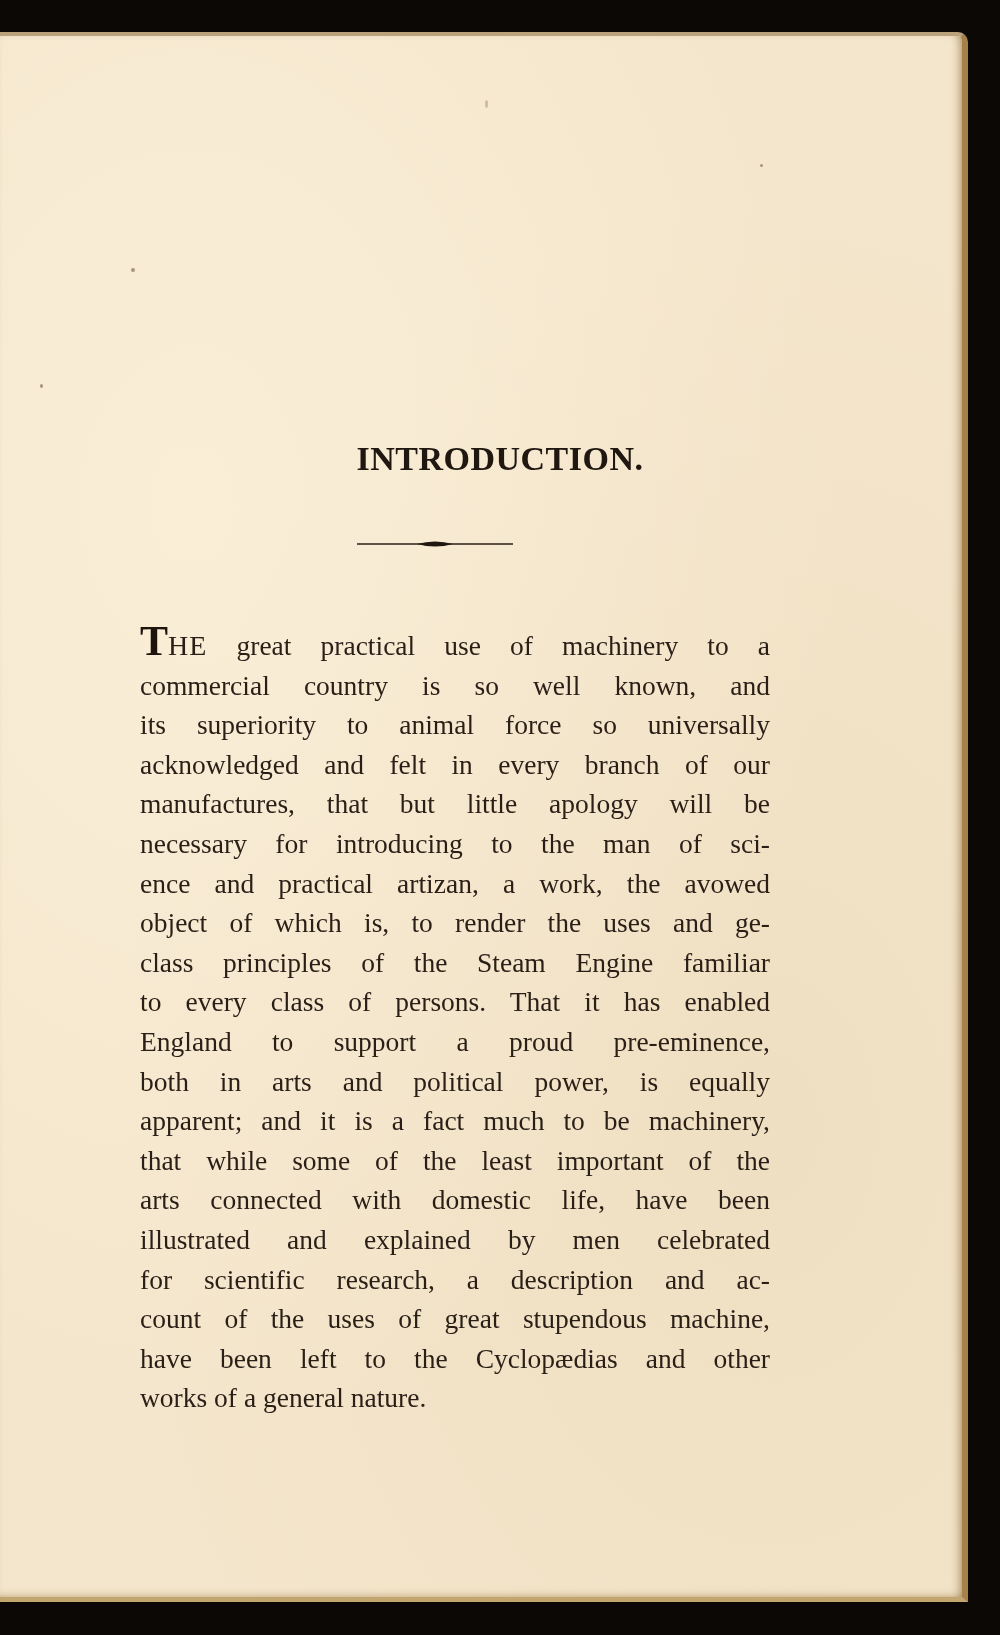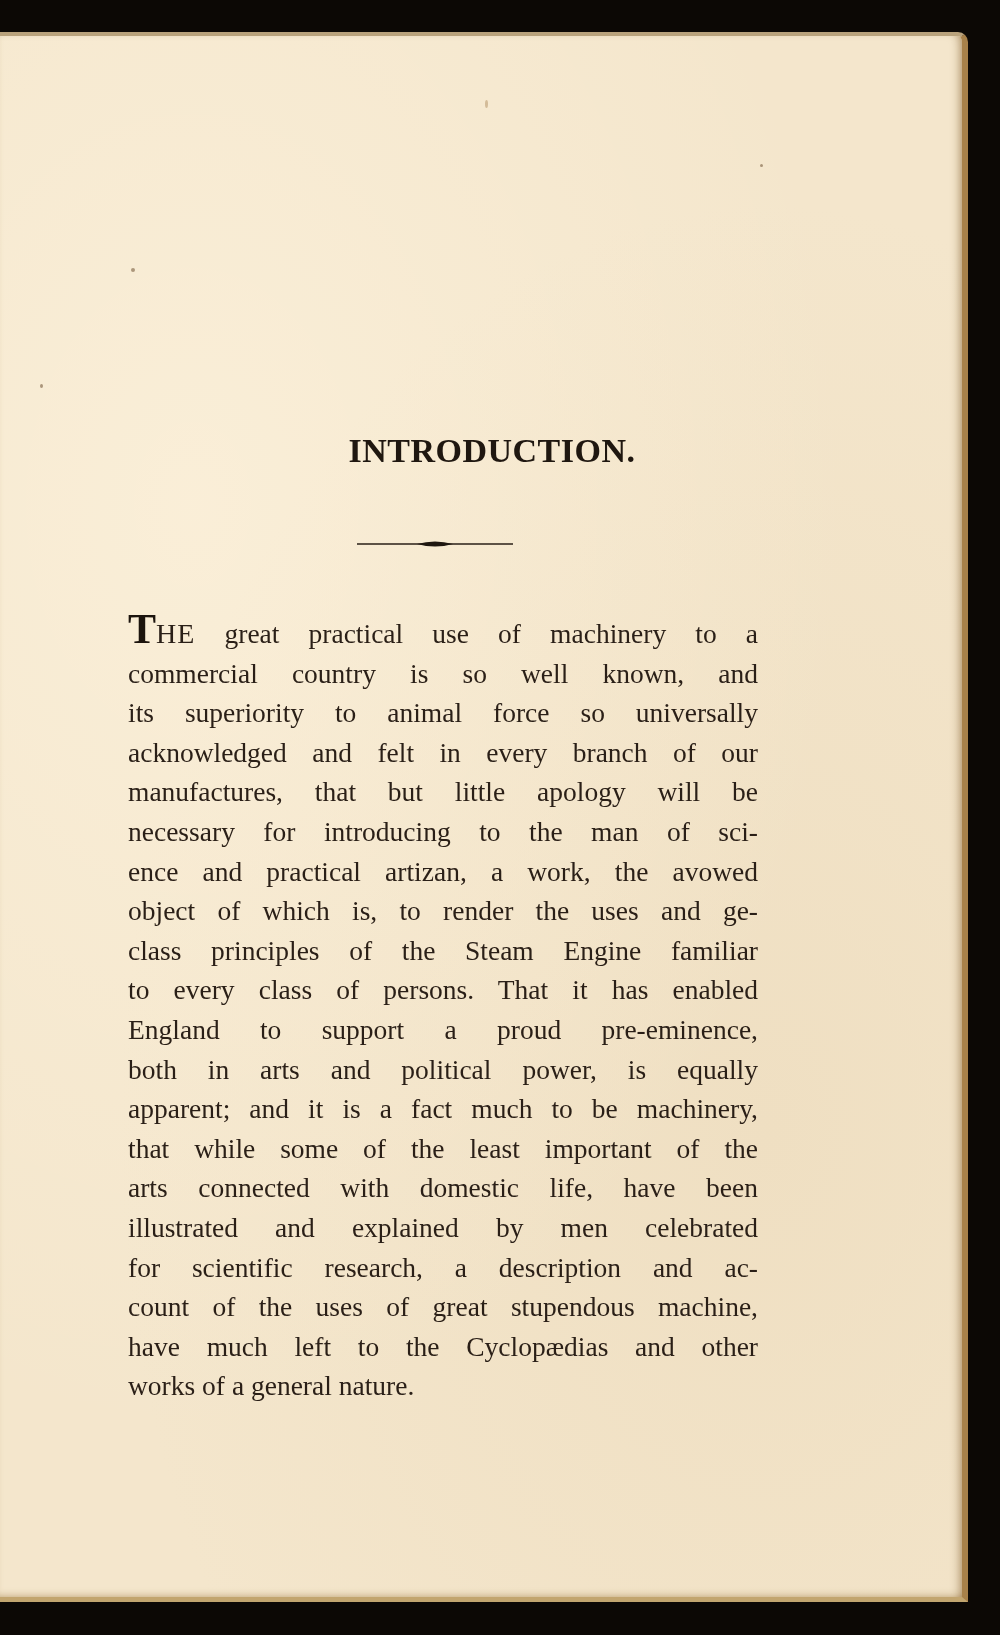--- a/index.html
+++ b/index.html
@@ -36,35 +36,35 @@
       position: absolute;
       left: 0;
       width: 968px;
       top: 388px;
       text-align: center;
       font-family: "Liberation Serif", "DejaVu Serif", serif;
       font-weight: bold;
       font-size: 34px;
       letter-spacing: 0.5px;
       color: #1f1710;
-      margin: 8px;
+      margin: 16px;
     }
     .ornament {
       position: absolute;
       left: 355px;
       top: 502px;
       width: 160px;
       height: 12px;
     }
     .body-text {
       position: absolute;
       left: 124px;
       top: 574px;
       width: 630px;
-      margin: 4px;
+      margin: 16px;
       font-family: "Liberation Serif", "DejaVu Serif", serif;
       font-size: 27.5px;
       line-height: 39.6px;
       color: #2a1f17;
     }
     .line {
       display: block;
       text-align: justify;
       text-align-last: justify;
       white-space: nowrap;
@@ -118,16 +118,16 @@
     <span class="line">class principles of the Steam Engine familiar</span>
     <span class="line">to every class of persons.  That it has enabled</span>
     <span class="line">England to support a proud pre-eminence,</span>
     <span class="line">both in arts and political power, is equally</span>
     <span class="line">apparent; and it is a fact much to be machinery,</span>
     <span class="line">that while some of the least important of the</span>
     <span class="line">arts connected with domestic life, have been</span>
     <span class="line">illustrated and explained by men celebrated</span>
     <span class="line">for scientific research, a description and ac-</span>
     <span class="line">count of the uses of great stupendous machine,</span>
-    <span class="line">have much left to the Cyclopædias and other</span>
+    <span class="line">have been left to the Cyclopædias and other</span>
     <span class="line last">works of a general nature.</span>
   </div>
 </div>
 
 </body></html>

